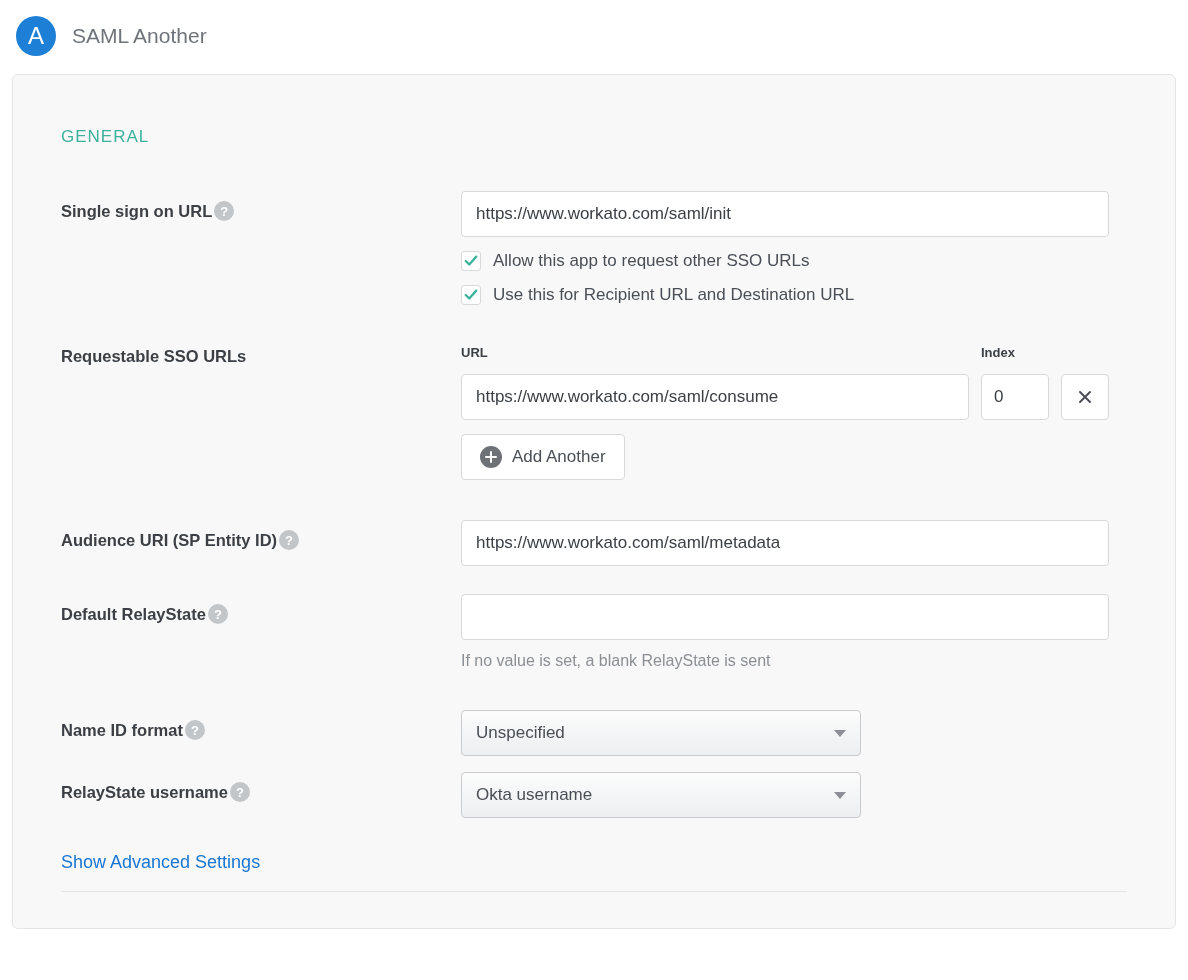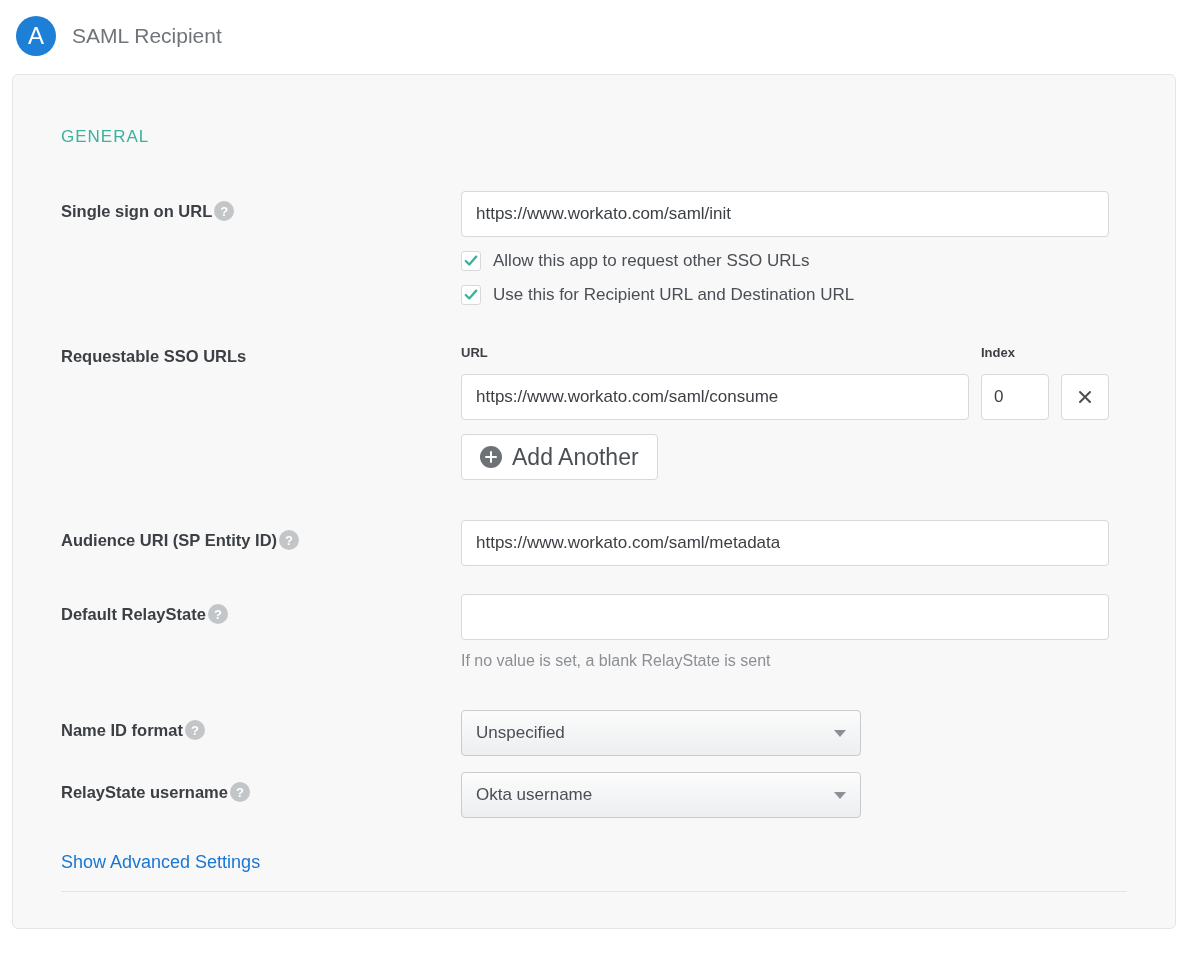--- a/index.html
+++ b/index.html
@@ -120,21 +120,21 @@
     cursor:pointer;color:#4b4f55;font-size:20px;
   }
   input.idx{
     width:68px;height:46px;border:1px solid var(--border);border-radius:4px;
     background:#ffffff;padding:0 12px;font-size:17px;color:var(--text);font-family:inherit;
   }
   .btn-add{
     display:inline-flex;align-items:center;gap:10px;
     height:46px;padding:0 18px;
     border:1px solid var(--border);border-radius:4px;
-    background:#ffffff;color:#4a4f55;font-size:23px;cursor:pointer;
+    background:#ffffff;color:#4a4f55;font-size:17px;cursor:pointer;
     width:max-content;
   }
   .plus-circ{
     width:22px;height:22px;border-radius:50%;background:#6e7277;
     display:flex;align-items:center;justify-content:center;color:#ffffff;
   }
   .plus-circ svg{display:block;}
   .hint{
     color:var(--muted);font-size:16px;margin-top:-2px;
   }
@@ -162,21 +162,21 @@
 </style>
 </head>
 <body>
 
 <div class="page">
 
   <div class="header">
     <div class="badge">
       <span>A</span>
     </div>
-    <div class="page-title">SAML Recipient</div>
+    <div class="page-title">SAML Another</div>
   </div>
 
   <div class="panel">
 
     <div class="section-title">GENERAL</div>
 
     <div class="row extra">
       <div class="lbl">
         <span>Single sign on URL</span>
         <span class="help">?</span>

